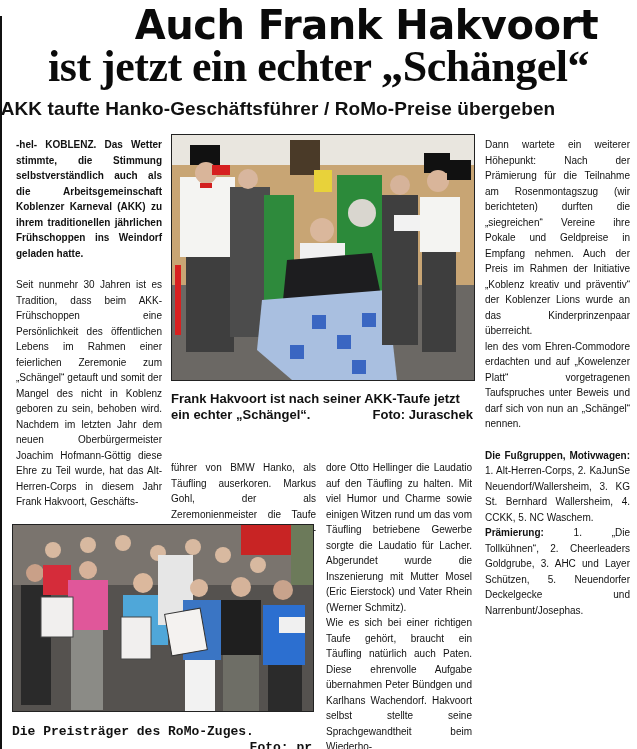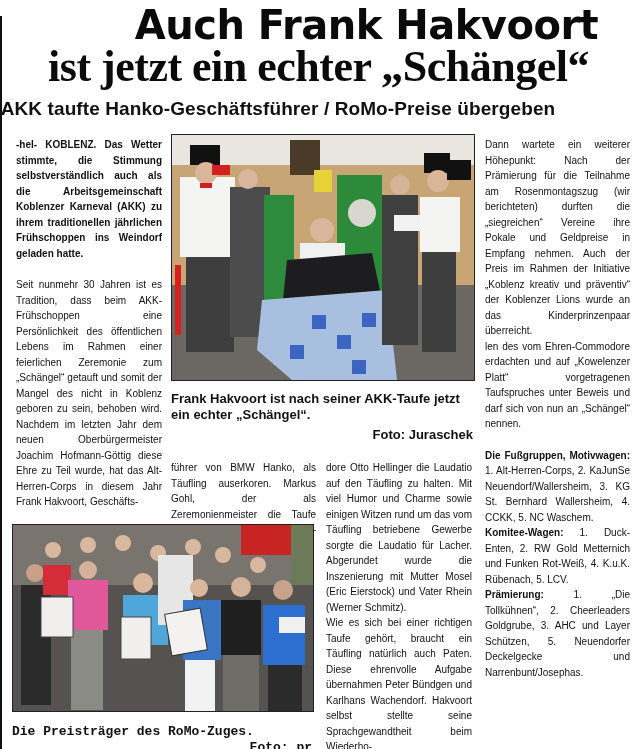--- a/index.html
+++ b/index.html
@@ -15,21 +15,21 @@
   .gap { height: 16px; }
   .col1 { left: 16px; top: 137px; width: 146px; }
   .col2a { left: 171px; top: 460px; width: 145px; }
   .col2b { left: 326px; top: 460px; width: 146px; }
   .col3 { left: 485px; top: 137px; width: 145px; }
   .photo { position: absolute; border: 1px solid #222; overflow: hidden; }
   .photo1 { left: 171px; top: 134px; width: 302px; height: 245px; background: linear-gradient(180deg, #e8e4dc 0%, #e2d6bf 12%, #c9a676 30%, #b89263 48%, #8e877d 70%, #5c5a57 100%); }
   .photo2 { left: 12px; top: 524px; width: 300px; height: 186px; background: linear-gradient(180deg, #7c7d7b 0%, #9a8f86 25%, #a77d77 45%, #6f6d77 65%, #4b4b4f 100%); }
   .caption { position: absolute; font-size: 13px; line-height: 15.5px; font-weight: bold; }
   .cap1 { left: 171px; top: 391px; width: 302px; }
-  .cap1 .credit { display: inline-block; float: right; margin-top: 20px; }
+  .cap1 .credit { display: inline-block; float: right; }
   .cap2 { left: 12px; top: 724px; width: 300px; font-family: Liberation Mono, monospace; }
   .cap2 .credit { float: right; }
   .b { font-weight: bold; }
 </style>
 </head>
 <body>
 
 <div class="left-rule"></div>
 
 <div class="headline h1">Auch Frank Hakvoort</div>
@@ -145,16 +145,15 @@
 <div class="caption cap2">
   <span>Die Preisträger des RoMo-Zuges.</span>
   <span class="credit">Foto: pr</span>
 </div>
 
 <div class="col col3">
   <p>Dann wartete ein weiterer Höhepunkt: Nach der Prämierung für die Teilnahme am Rosenmontagszug (wir berichteten) durften die „siegreichen“ Vereine ihre Pokale und Geldpreise in Empfang nehmen. Auch der Preis im Rahmen der Initiative „Koblenz kreativ und präventiv“ der Koblenzer Lions wurde an das Kinderprinzenpaar überreicht.</p>
   <p>len des vom Ehren-Commodore erdachten und auf „Kowelenzer Platt“ vorgetragenen Taufspruches unter Beweis und darf sich von nun an „Schängel“ nennen.</p>
   <div class="gap"></div>
   <p><span class="b">Die Fußgruppen, Motivwagen:</span><span> 1. Alt-Herren-Corps, 2. KaJunSe Neuendorf/Wallersheim, 3. KG St. Bernhard Wallersheim, 4. CCKK, 5. NC Waschem.</span></p>
-  <p><span class="b">Komitee-Wagen:</span><span> 1. Duck-Enten, 2. RW Gold Metternich und Funken Rot-Weiß, 4. K.u.K. Rübenach, 5. LCV.</span></p>
   <p><span class="b">Prämierung:</span><span> 1. „Die Tollkühnen“, 2. Cheerleaders Goldgrube, 3. AHC und Layer Schützen, 5. Neuendorfer Deckelgecke und Narrenbunt/Josephas.</span></p>
 
 </div>
 
 </body></html>

